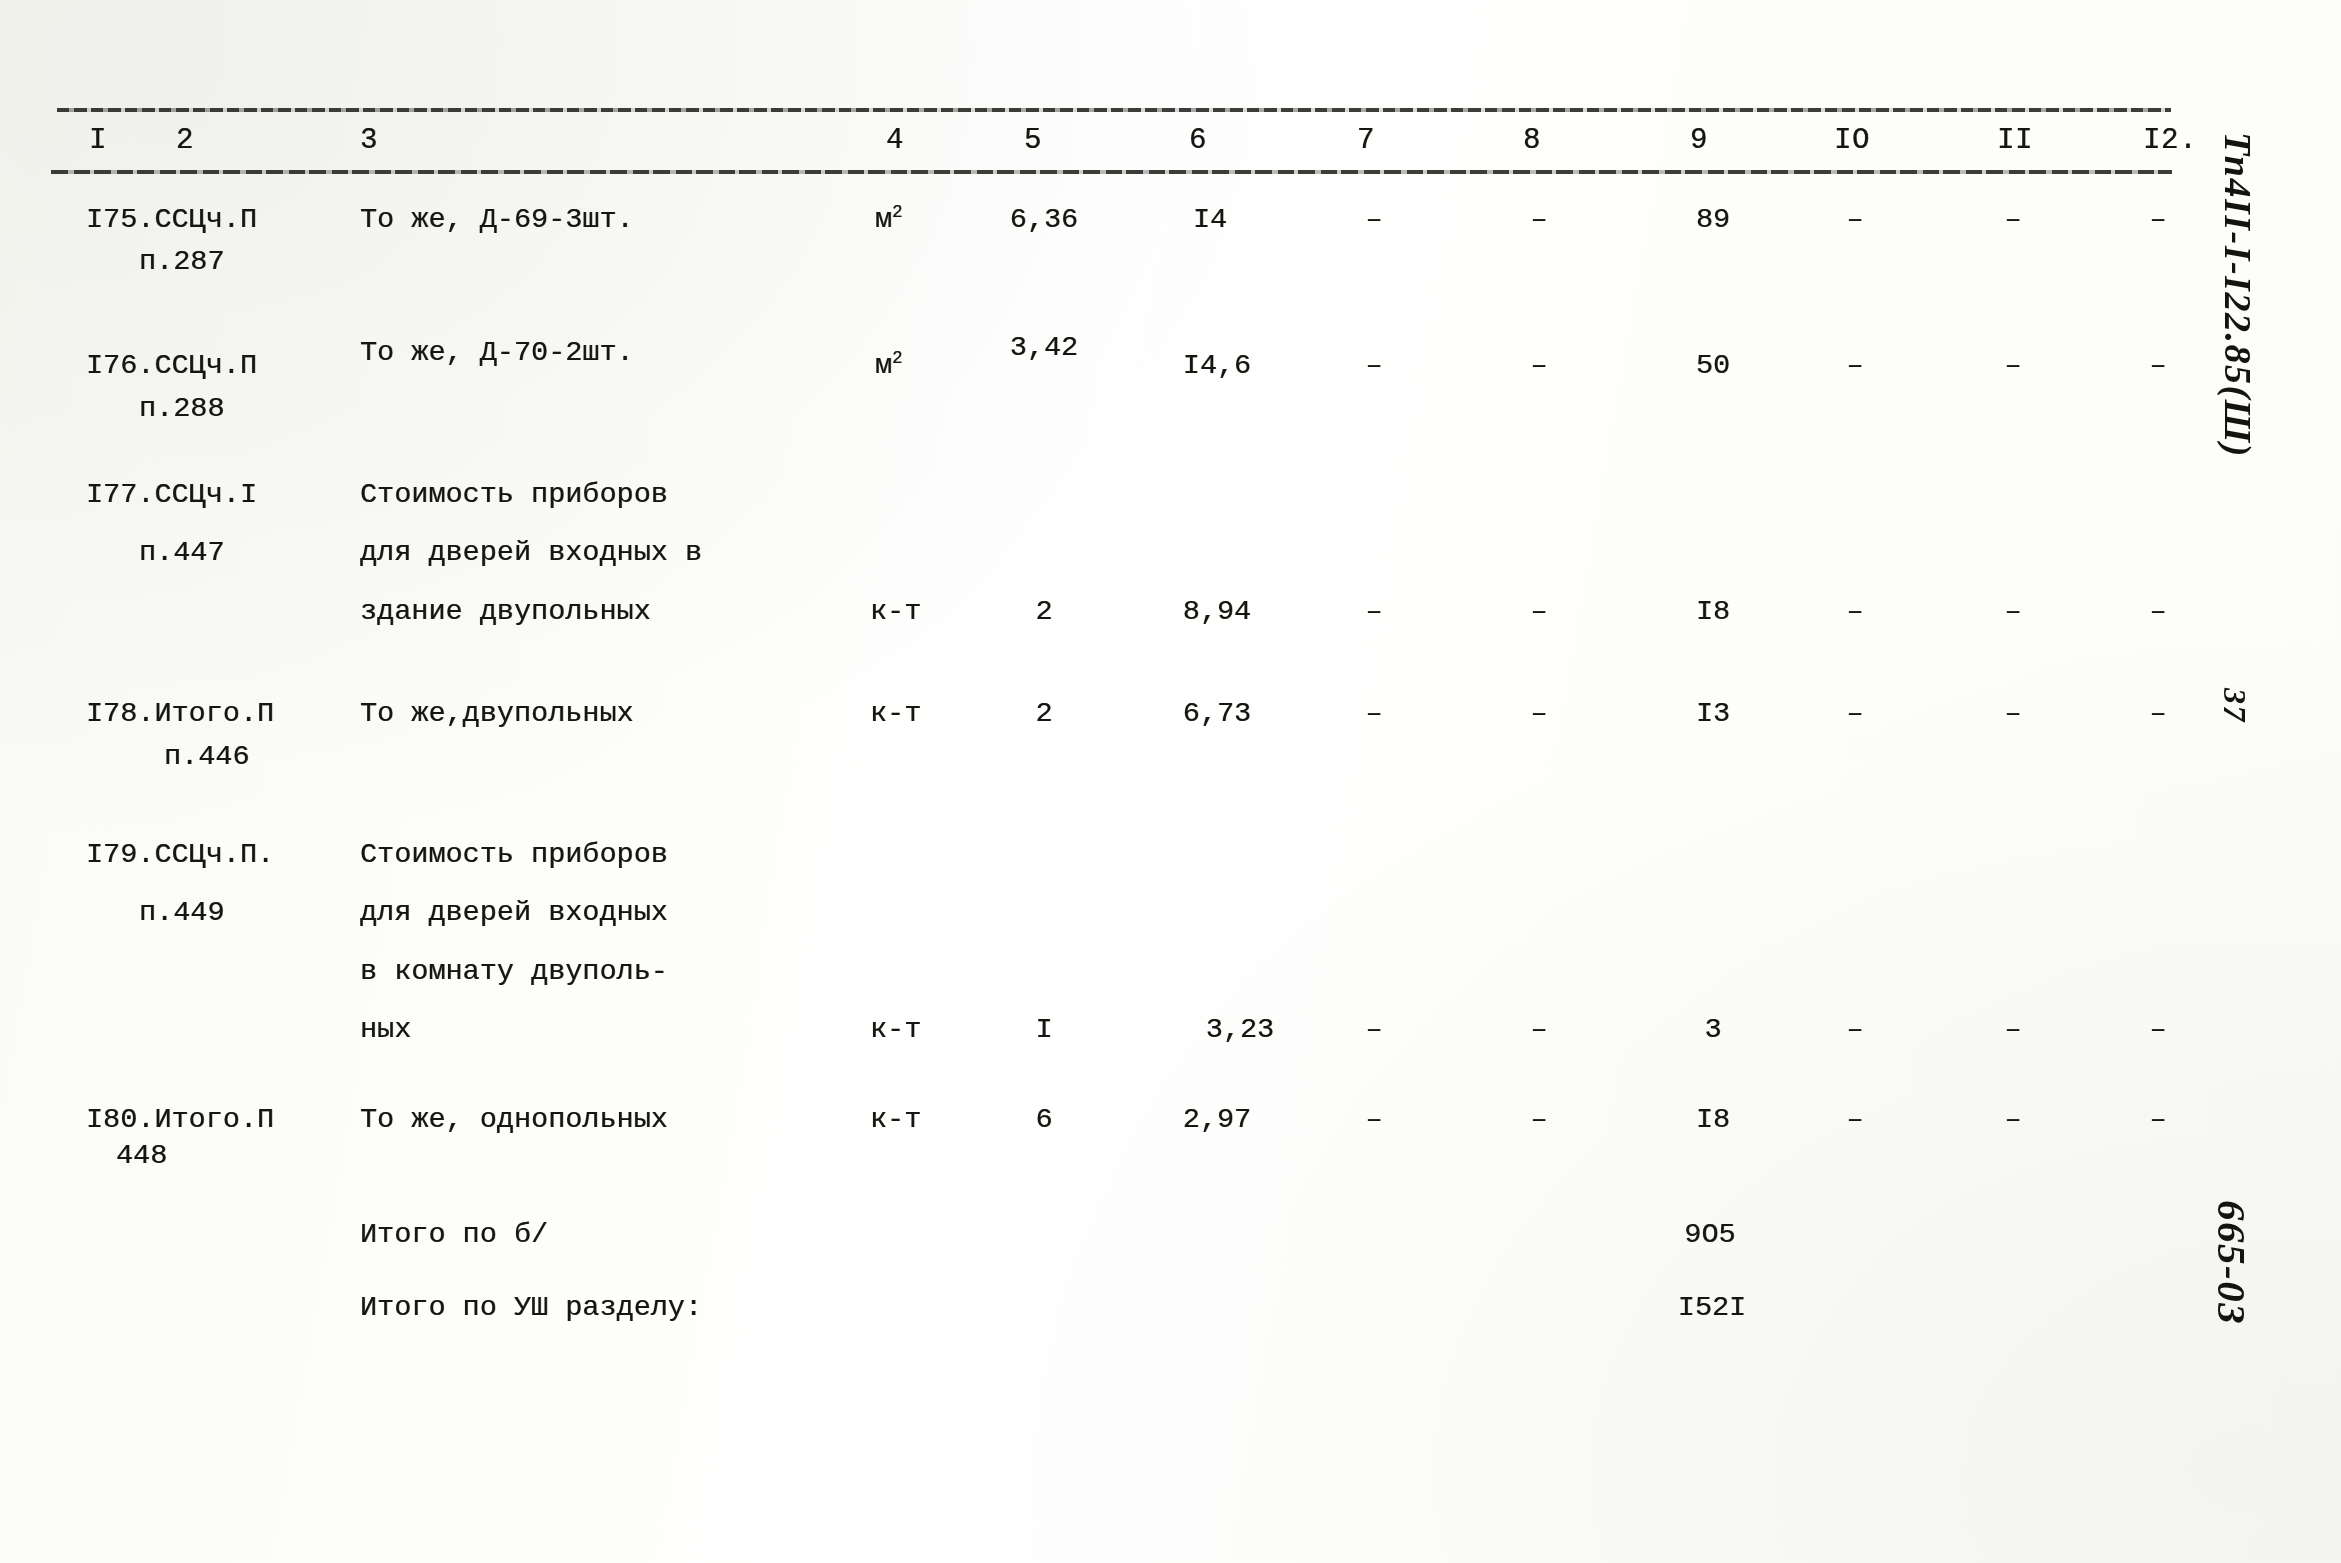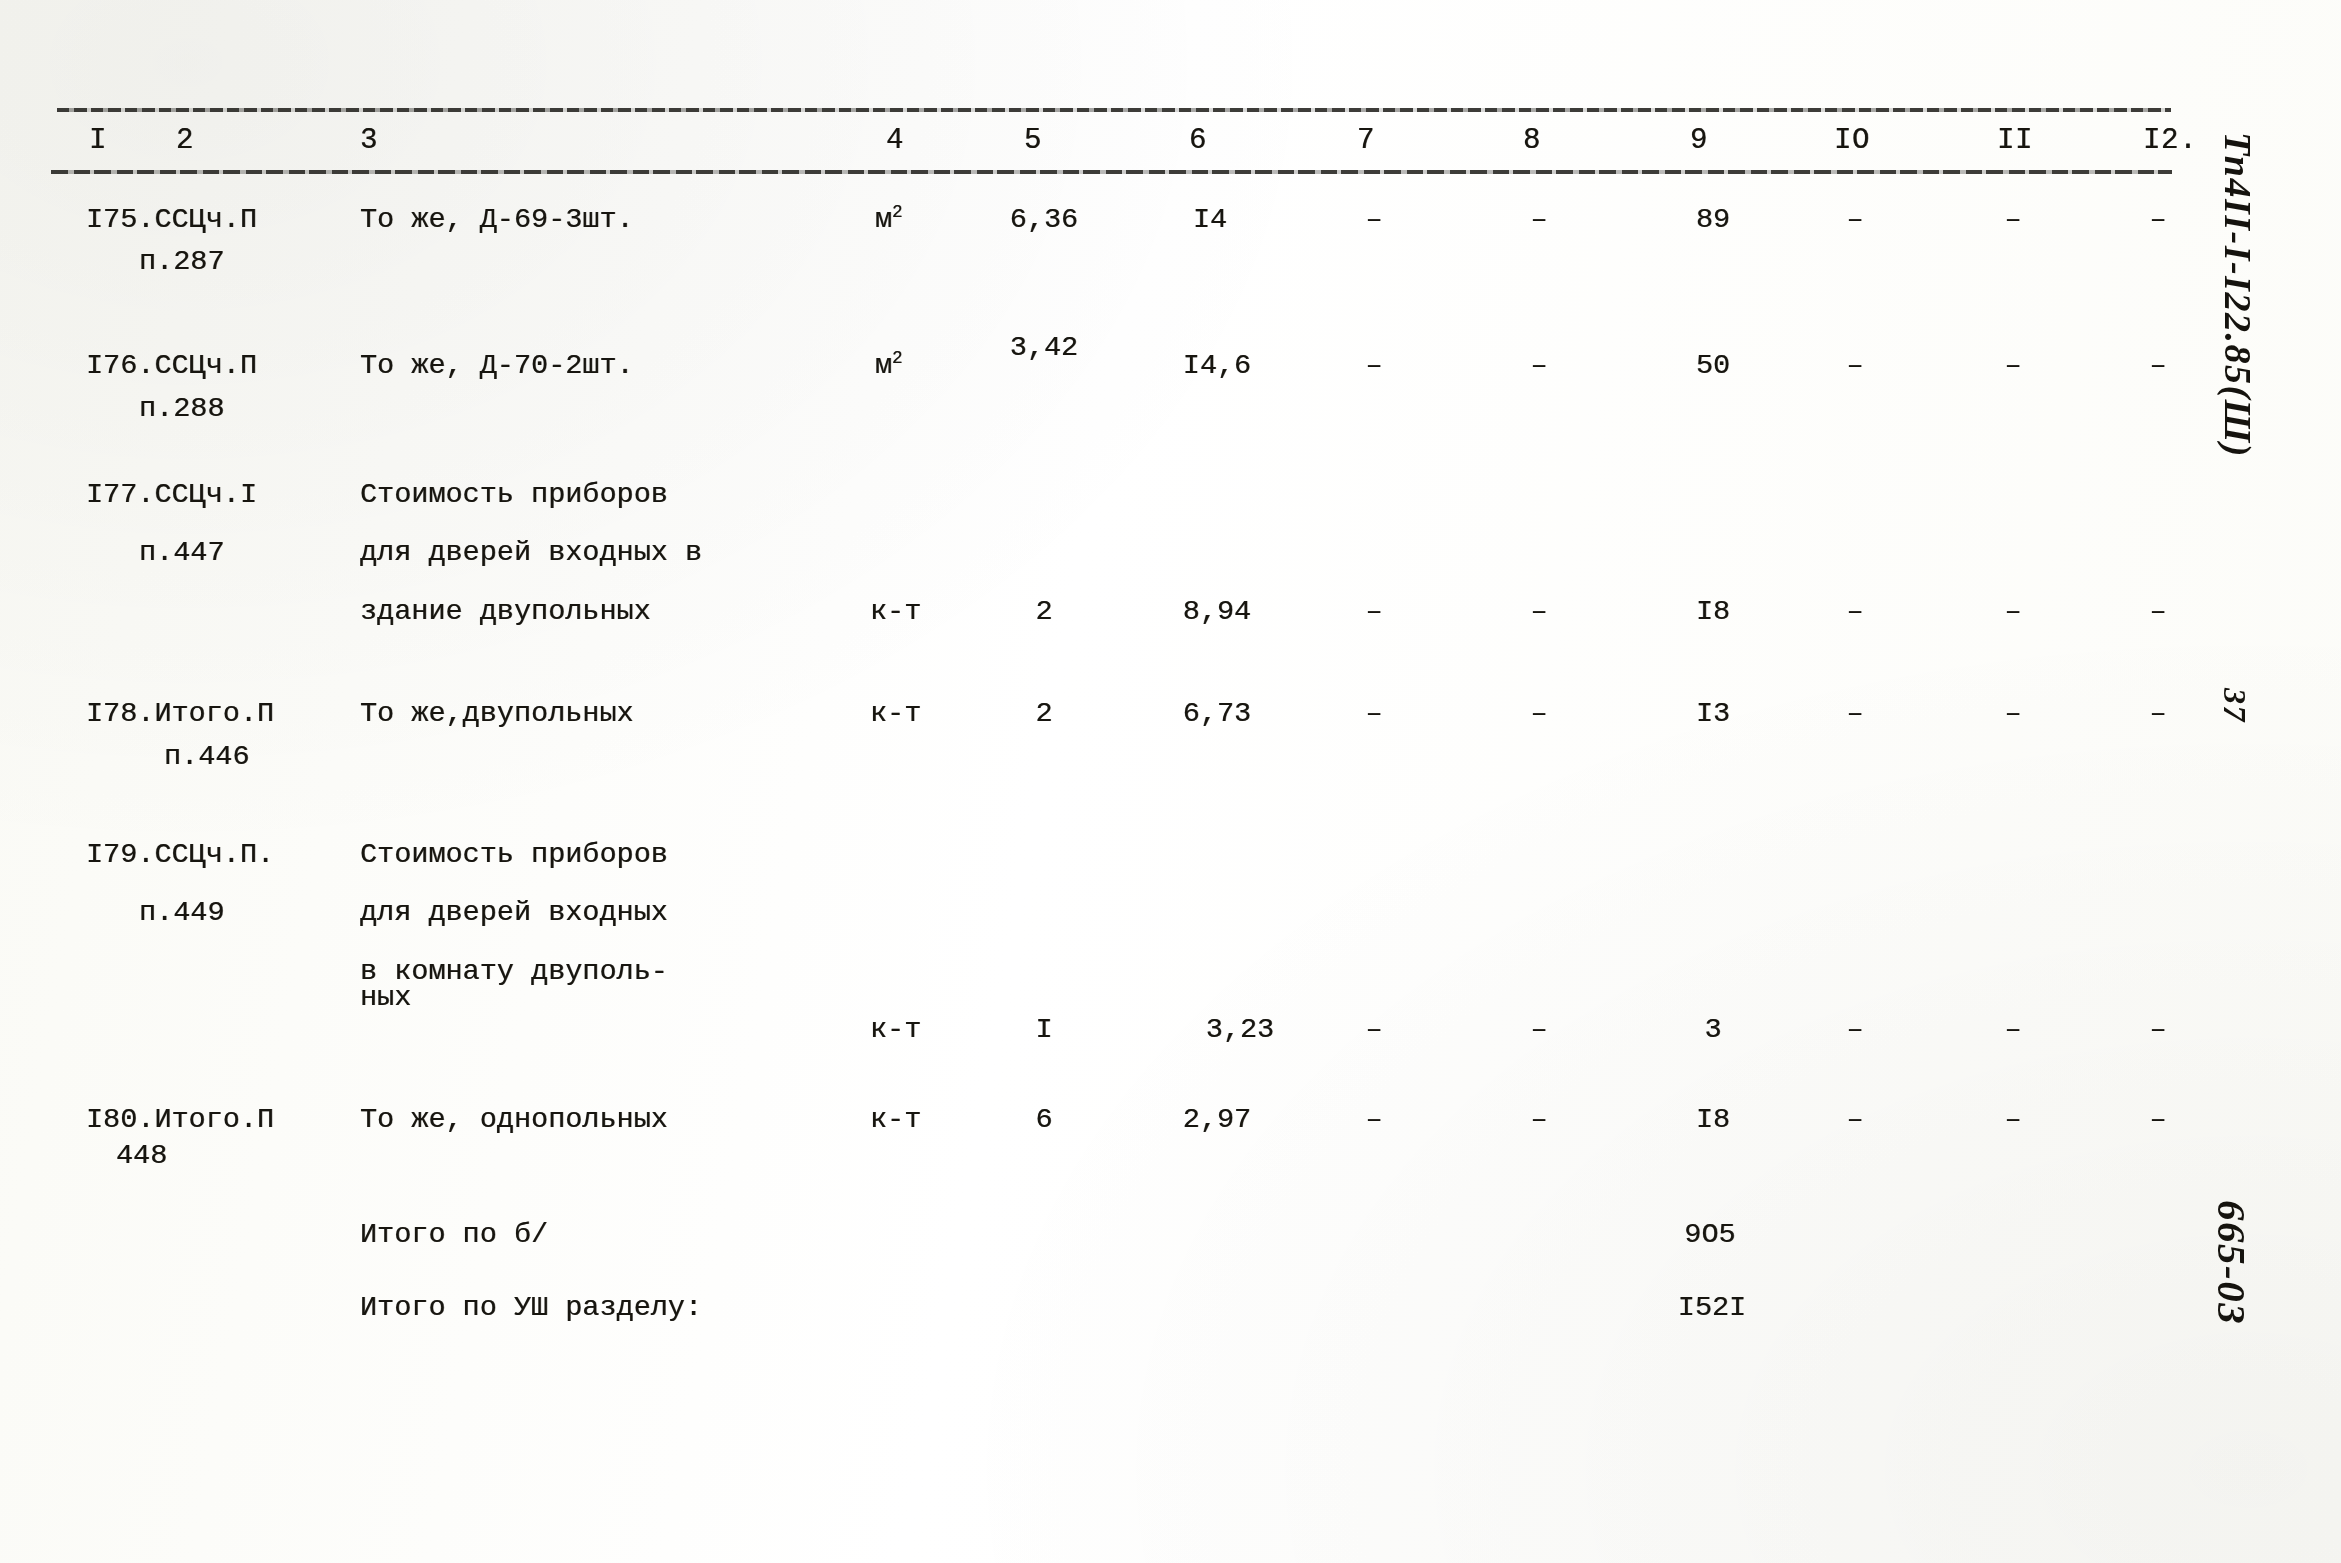--- a/index.html
+++ b/index.html
@@ -158,21 +158,21 @@
     <div class="cell center" style="left:1210px; top:199px">I4</div>
     <div class="dash" style="left:1374px; top:199px">–</div>
     <div class="dash" style="left:1539px; top:199px">–</div>
     <div class="cell center" style="left:1713px; top:199px">89</div>
     <div class="dash" style="left:1855px; top:199px">–</div>
     <div class="dash" style="left:2013px; top:199px">–</div>
     <div class="dash" style="left:2158px; top:199px">–</div>
 
     <div class="cell" style="left:86px; top:345px">I76.ССЦч.П</div>
     <div class="cell" style="left:139px; top:388px">п.288</div>
-    <div class="cell" style="left:360px; top:345px">То же, Д-70-2шт.</div>
+    <div class="cell" style="left:360px; top:332px">То же, Д-70-2шт.</div>
     <div class="cell" style="left:875px; top:345px"><span>м</span><span class="sup">2</span></div>
     <div class="cell center" style="left:1044px; top:327px">3,42</div>
     <div class="cell center" style="left:1217px; top:345px">I4,6</div>
     <div class="dash" style="left:1374px; top:345px">–</div>
     <div class="dash" style="left:1539px; top:345px">–</div>
     <div class="cell center" style="left:1713px; top:345px">50</div>
     <div class="dash" style="left:1855px; top:345px">–</div>
     <div class="dash" style="left:2013px; top:345px">–</div>
     <div class="dash" style="left:2158px; top:345px">–</div>
 
@@ -202,21 +202,21 @@
     <div class="cell center" style="left:1713px; top:693px">I3</div>
     <div class="dash" style="left:1855px; top:693px">–</div>
     <div class="dash" style="left:2013px; top:693px">–</div>
     <div class="dash" style="left:2158px; top:693px">–</div>
 
     <div class="cell" style="left:86px; top:834px">I79.ССЦч.П.</div>
     <div class="cell" style="left:139px; top:892px">п.449</div>
     <div class="cell" style="left:360px; top:834px">Стоимость приборов</div>
     <div class="cell" style="left:360px; top:892px">для дверей входных</div>
     <div class="cell" style="left:360px; top:951px">в комнату двуполь-</div>
-    <div class="cell" style="left:360px; top:977px">ных</div>
+    <div class="cell" style="left:360px; top:1009px">ных</div>
     <div class="cell" style="left:870px; top:1009px"><span>к-т</span><span class="sup"></span></div>
     <div class="cell center" style="left:1044px; top:1009px">I</div>
     <div class="cell center" style="left:1240px; top:1009px">3,23</div>
     <div class="dash" style="left:1374px; top:1009px">–</div>
     <div class="dash" style="left:1539px; top:1009px">–</div>
     <div class="cell center" style="left:1713px; top:1009px">3</div>
     <div class="dash" style="left:1855px; top:1009px">–</div>
     <div class="dash" style="left:2013px; top:1009px">–</div>
     <div class="dash" style="left:2158px; top:1009px">–</div>
 

